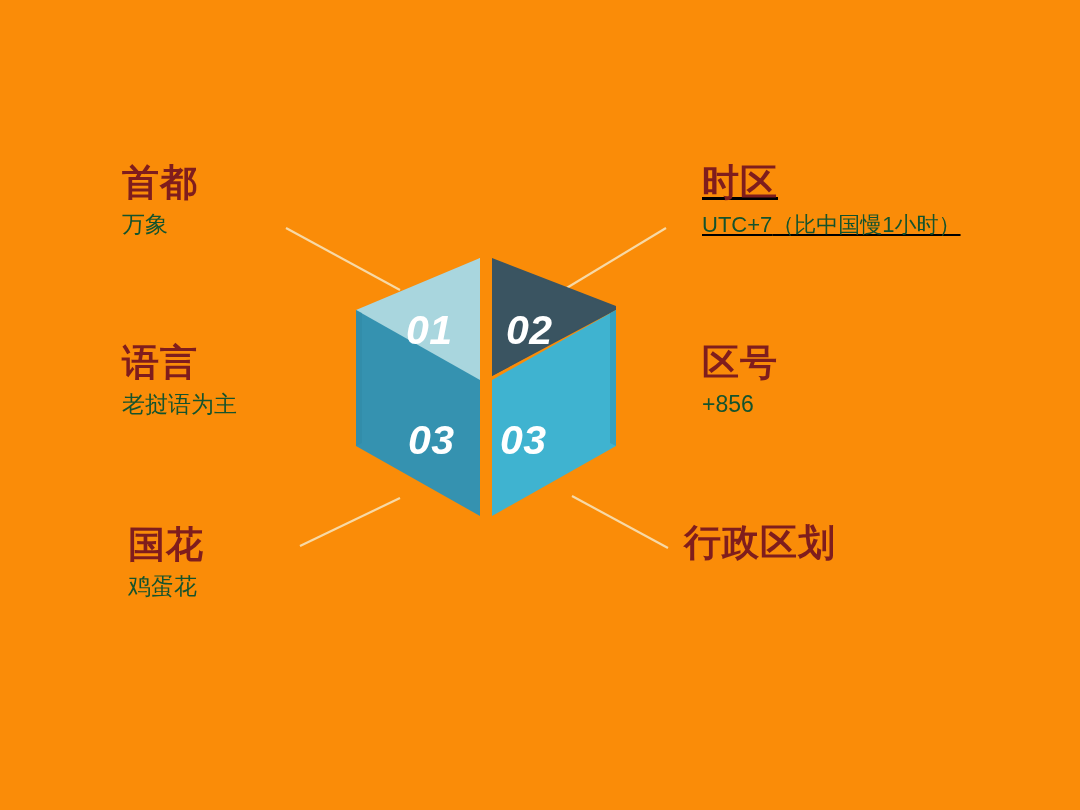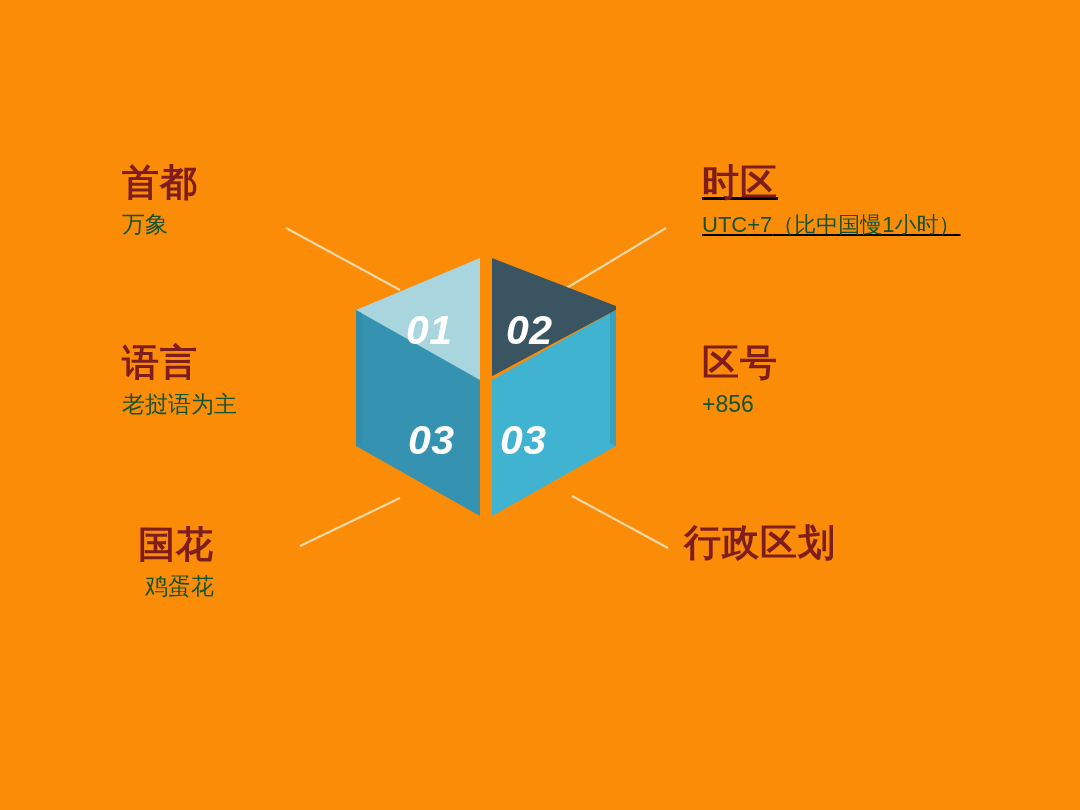--- a/index.html
+++ b/index.html
@@ -89,21 +89,21 @@
     font-size: 22px;
     margin-top: 40px;
   }
 
   .fact.left  { text-align: left; }
   .fact.right { text-align: left; }
 
   
   #fact-capital  { left: 122px; top: 162px; }
   #fact-language { left: 122px; top: 342px; }
-  #fact-flower   { left: 138px; top: 524px; text-align: right; }
+  #fact-flower   { left: 128px; top: 524px; }
   
   #fact-timezone { left: 702px; top: 162px; text-decoration: underline; }
   #fact-areacode { left: 702px; top: 342px; }
   #fact-admin    { left: 684px; top: 522px; text-align: right; }
 </style>
 </head>
 <body>
 
 <div id="slide" style="background: rgb(250, 140, 8);">
 

